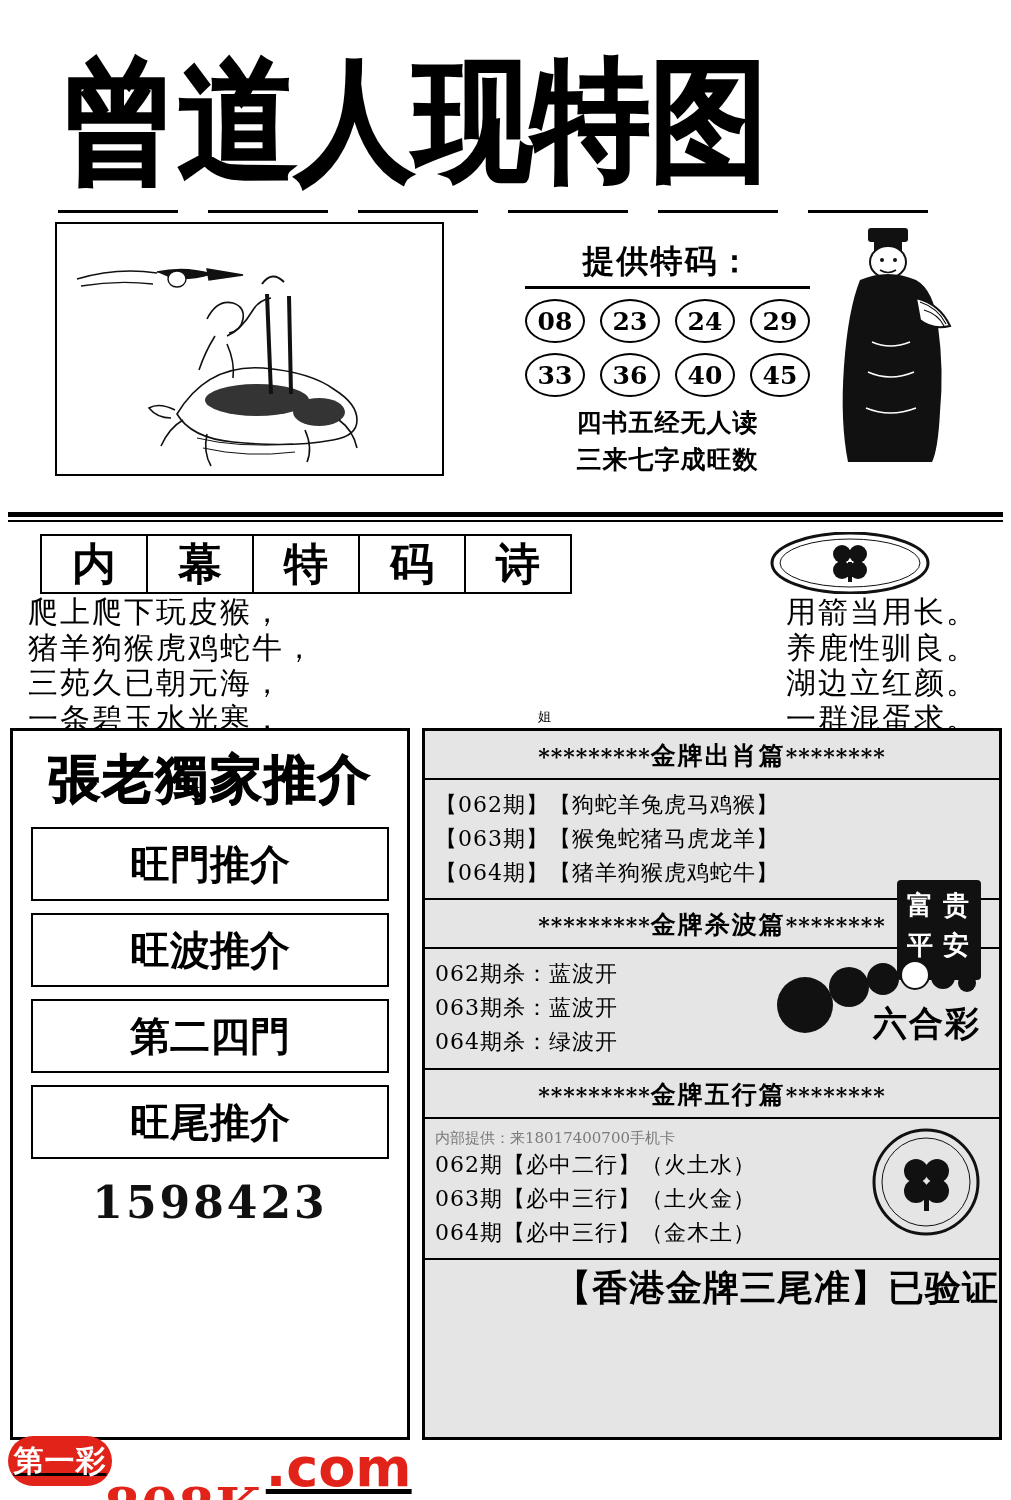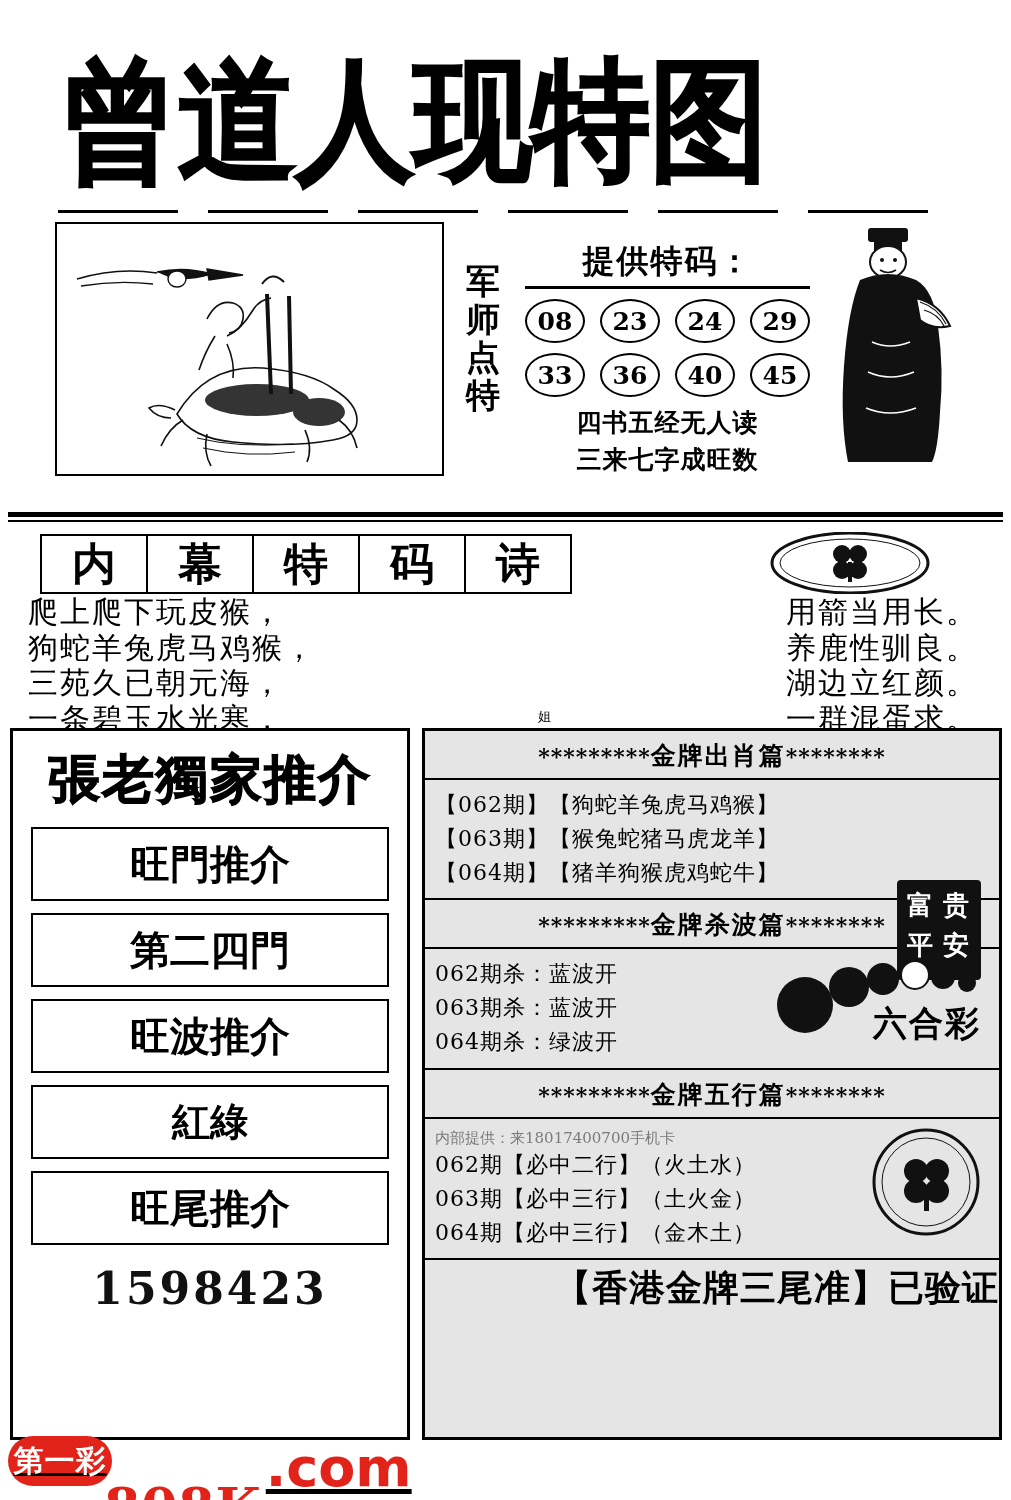--- a/index.html
+++ b/index.html
@@ -233,21 +233,20 @@
           <ellipse cx="200" cy="176" rx="52" ry="16"></ellipse>
           <ellipse cx="262" cy="188" rx="26" ry="14"></ellipse>
         </g>
         <g fill="none" stroke="#111" stroke-width="1">
           <path d="M140 214 q40 10 96 6"></path>
           <path d="M146 224 q44 10 92 4"></path>
         </g>
       </svg>
     </div>
 
-    <div class="jun-shi">军师点特</div>
 
     <div class="codes">
       <div class="codes-title">提供特码：</div>
       <div class="ball-row">
         <div class="ball">08</div>
         <div class="ball">23</div>
         <div class="ball">24</div>
         <div class="ball">29</div>
       </div>
       <div class="ball-row">
@@ -310,43 +309,42 @@
         </g>
       </svg>
     </div>
 
     <div class="poem-lines">
       <div class="pline">
         <span>爬上爬下玩皮猴，</span>
         <span>用箭当用长。</span>
       </div>
       <div class="pline">
-        <span>狗蛇羊兔虎马鸡猴，</span>
+        <span>猪羊狗猴虎鸡蛇牛，</span>
         <span>养鹿性驯良。</span>
       </div>
       <div class="pline">
         <span>三苑久已朝元海，</span>
         <span>湖边立红颜。</span>
       </div>
       <div class="pline">
         <span>一条碧玉水光寒，</span>
         <span>一群混蛋求。</span>
       </div>
     </div>
     <div class="jie">姐</div>
   </div>
 
   <div class="lower">
 
     <div class="left-col">
       <div class="zhang-title">張老獨家推介</div>
       <div class="lbox">旺門推介</div>
+      <div class="lbox">旺波推介</div>
       <div class="lbox">第二四門</div>
-      <div class="lbox">旺波推介</div>
-      <div class="lbox thin">紅綠</div>
       <div class="lbox">旺尾推介</div>
       <div class="phone">1598423</div>
     </div>
 
     <div class="right-col">
 
       <div class="star-head">
         <span>*********</span><b>金牌出肖篇</b><span>********</span>
       </div>
       <div class="rsep"></div>

